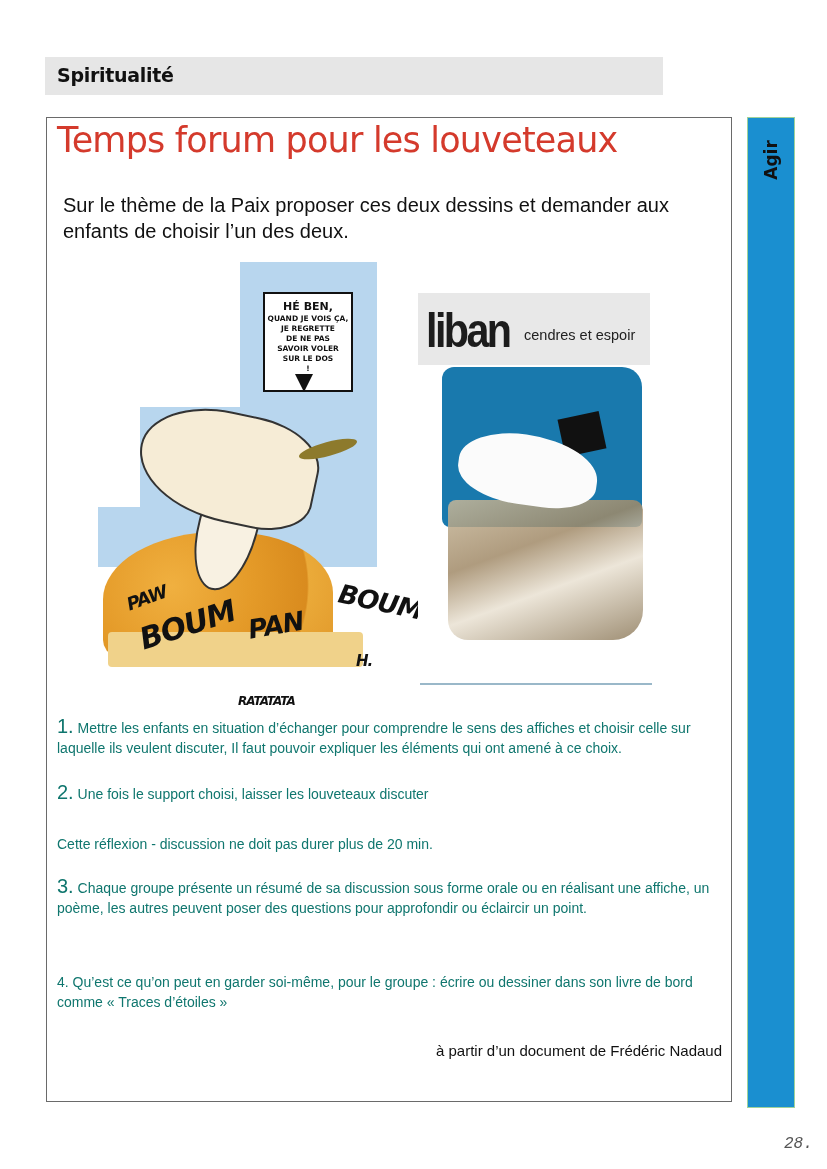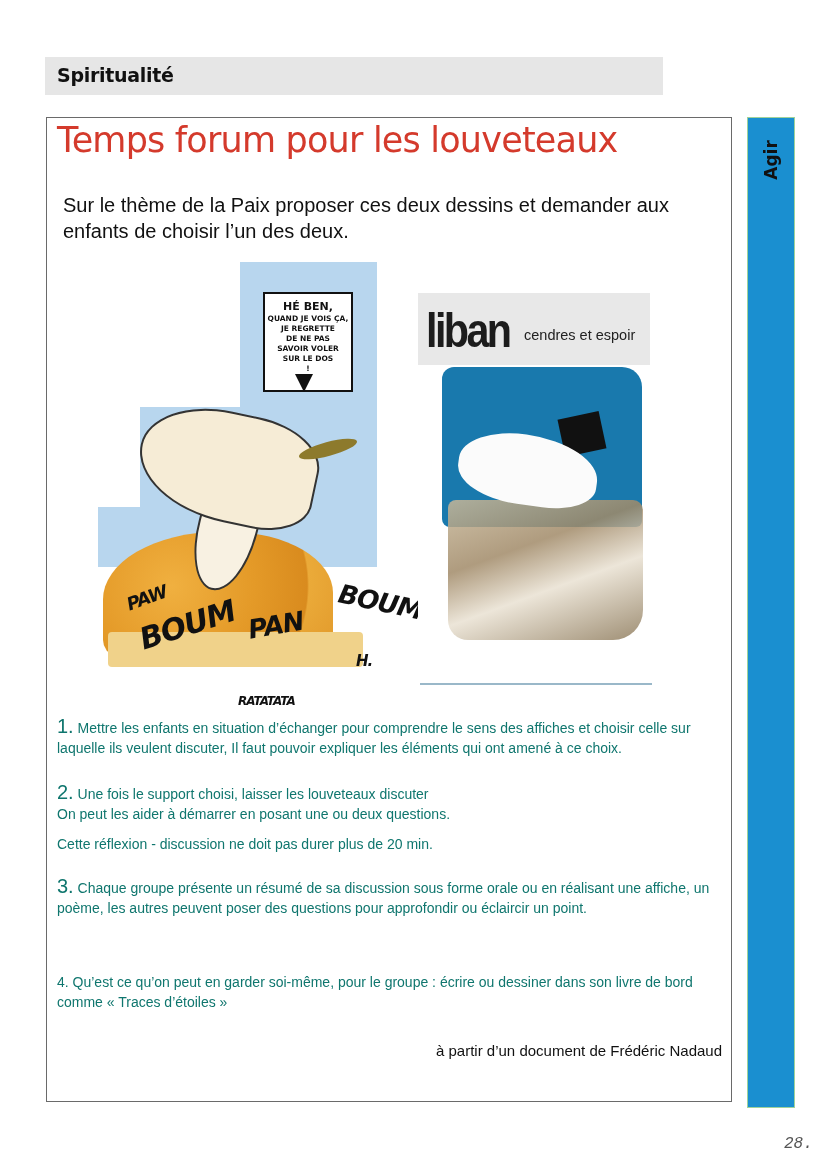--- a/index.html
+++ b/index.html
@@ -172,21 +172,20 @@
   <div class="ruins"></div>
   <div class="dove"></div>
   <div class="ruler"></div>
 </div>
 
 <div class="steps s1">
   <span class="num">1.</span><span> Mettre les enfants en situation d’échanger pour comprendre le sens des affiches et choisir celle sur laquelle ils veulent  discuter, Il faut pouvoir expliquer les éléments qui ont amené à ce   choix.</span>
 </div>
 <div class="steps s2">
   <span class="num">2.</span><span> Une fois le support choisi, laisser les louveteaux discuter</span><br>
-  <span>On peut les aider à démarrer en posant une ou deux questions.</span>
 </div>
 <div class="steps s2b">
   <span>Cette réflexion - discussion ne doit pas durer plus de 20 min.</span>
 </div>
 <div class="steps s3">
   <span class="num">3.</span><span> Chaque groupe présente un résumé de sa discussion sous forme orale ou en réalisant une affiche, un poème, les autres peuvent poser des questions pour approfondir ou éclaircir un point.</span>
 </div>
 <div class="steps s4">
   <span>4. Qu’est ce qu’on peut en garder soi-même, pour le groupe : écrire  ou dessiner dans son livre de bord comme « Traces d’étoiles »</span>
 </div>

